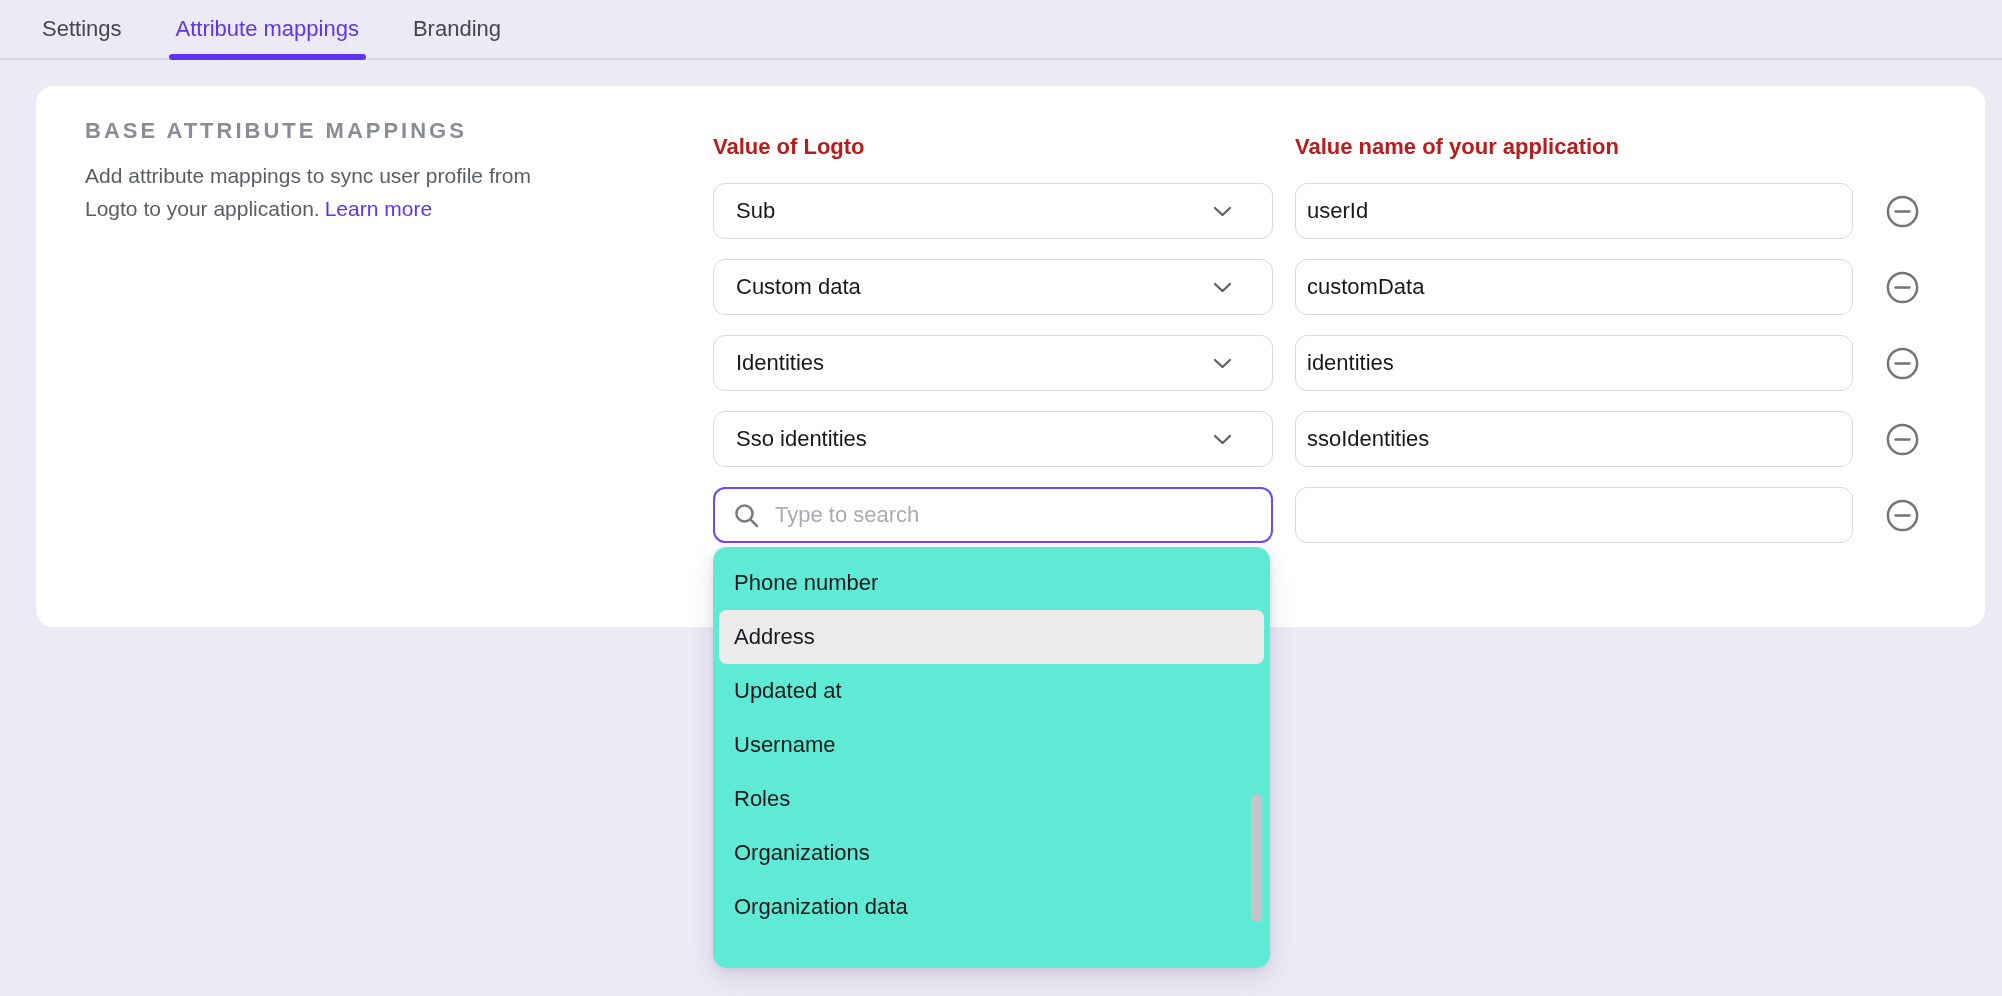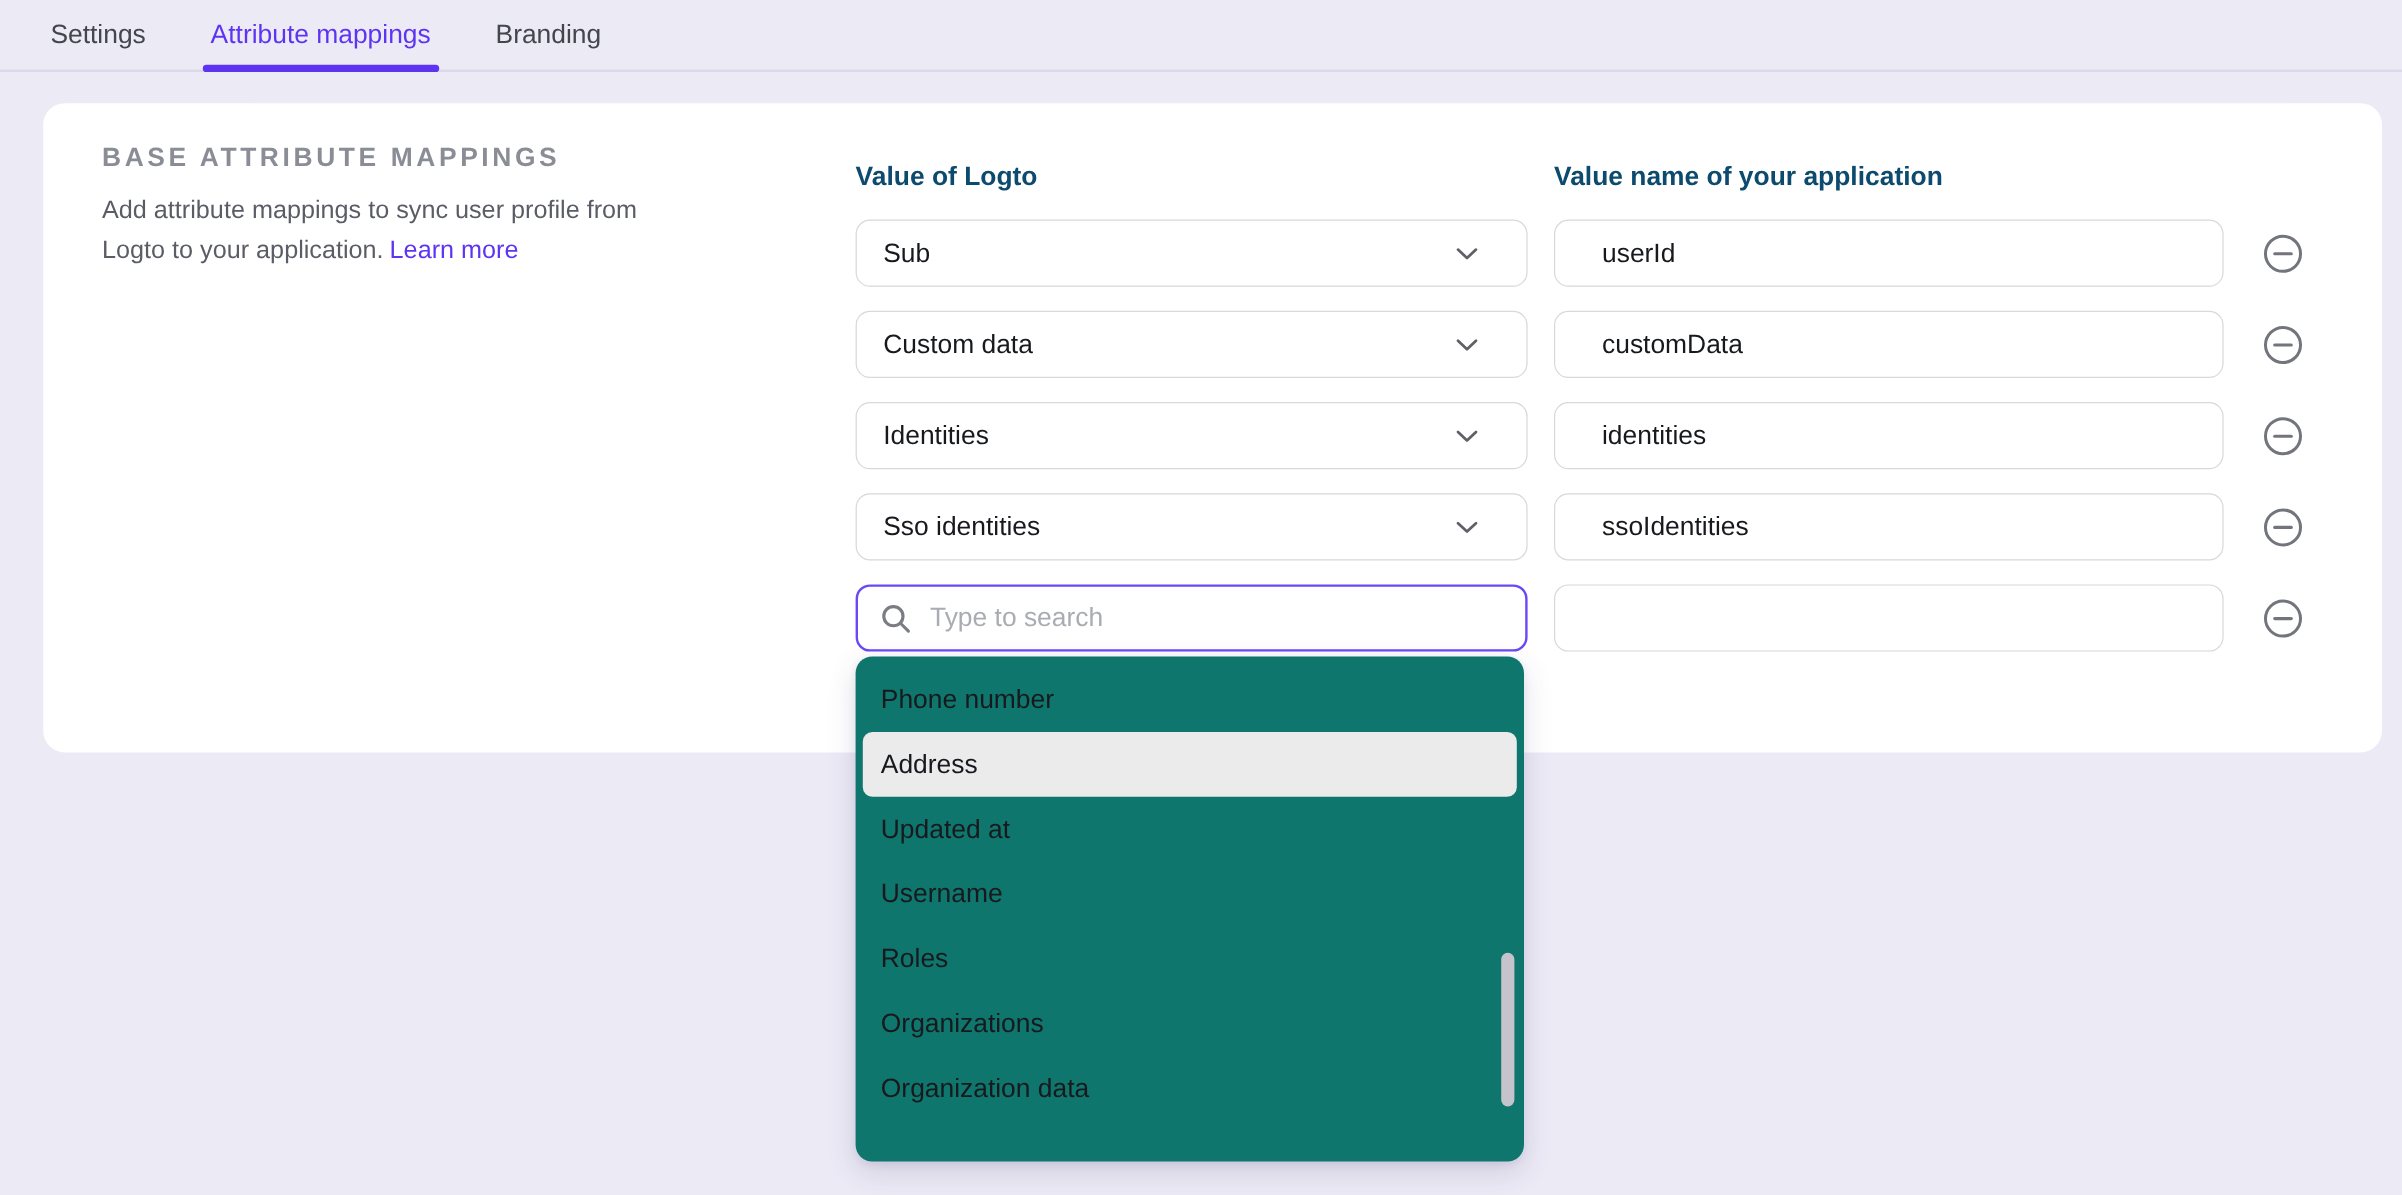--- a/index.html
+++ b/index.html
@@ -22,44 +22,44 @@
           background:#ffffff; border-radius:18px; }
 
   
   .left-block { position:absolute; left:85px; top:118px; width:490px; }
   .section-title { font-size:22px; font-weight:700; letter-spacing:3px; color:#8a8d96; }
   .section-desc { margin-top:15px; font-size:21px; line-height:33px; color:#5a5d65; }
   .learn-more { color:#5d34f2; text-decoration:none; cursor:pointer; margin-left:5px; }
 
   
   .col-headers { position:absolute; left:713px; top:134px; display:flex; }
-  .col-h { font-size:22px; font-weight:600; color:#0c4a6e; }
+  .col-h { font-size:22px; font-weight:600; color:#b91c1c; }
   .col-h-left { width:582px; }
 
   
   .rows { position:absolute; left:713px; top:183px; }
   .map-row { display:flex; align-items:center; height:56px; margin-bottom:20px; }
   .select-box { width:560px; height:56px; margin-right:22px; background:#fff;
                 border:1.5px solid #d8d8dd; border-radius:12px;
                 display:flex; align-items:center; justify-content:space-between;
                 padding:0 40px 0 22px; font-size:22px; color:#17191d; cursor:pointer; }
   .text-input { width:558px; height:56px; margin-right:33px; background:#fff;
-                border:1.5px solid #d8d8dd; border-radius:12px; padding:0 39px;
+                border:1.5px solid #d8d8dd; border-radius:12px; padding:0 11px;
                 font-size:22px; color:#17191d; font-family:inherit; outline:none; }
   .search-box { width:560px; height:56px; margin-right:22px; background:#fff;
                 border:2.5px solid #6b48f5; border-radius:12px;
                 display:flex; align-items:center; gap:15px; padding:0 18px; }
   .search-box input { flex:1; border:none; outline:none; font-size:22px;
                       color:#17191d; font-family:inherit; background:transparent; }
   .search-box input::placeholder { color:#a9acb2; }
   .remove-btn { width:33px; height:33px; cursor:pointer; flex:0 0 auto; }
 
   
   .panel { position:absolute; left:713px; top:547px; width:557px; height:421px;
-           background:#0f766e; border-radius:14px; padding-top:9px; overflow:hidden;
+           background:#5eead4; border-radius:14px; padding-top:9px; overflow:hidden;
            box-shadow:0 8px 24px rgba(66,56,120,0.16), 0 2px 6px rgba(66,56,120,0.08); }
   .menu-item { height:54px; margin:0 6px; padding:0 15px; display:flex;
                align-items:center; font-size:22px; color:#17191d; border-radius:8px;
                cursor:pointer; }
   .menu-item.highlighted { background:#ebebec; }
   .scroll-thumb { position:absolute; right:8px; top:247px; width:11px; height:128px;
                   border-radius:6px; background:#c5c4cc; cursor:pointer; }
 </style>
 </head>
 <body>

